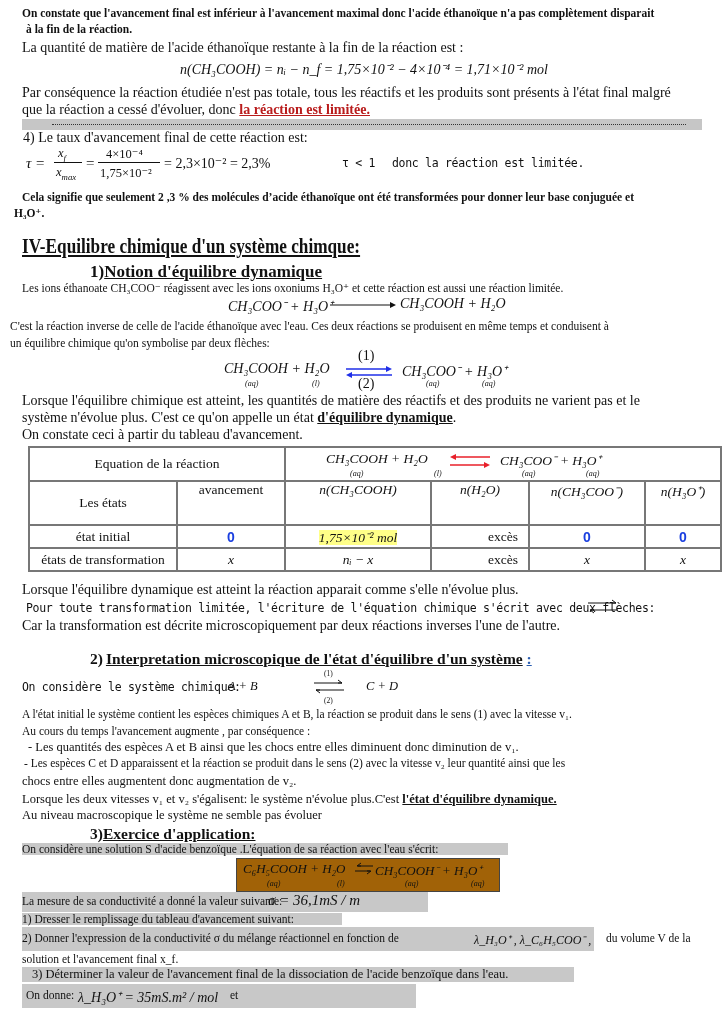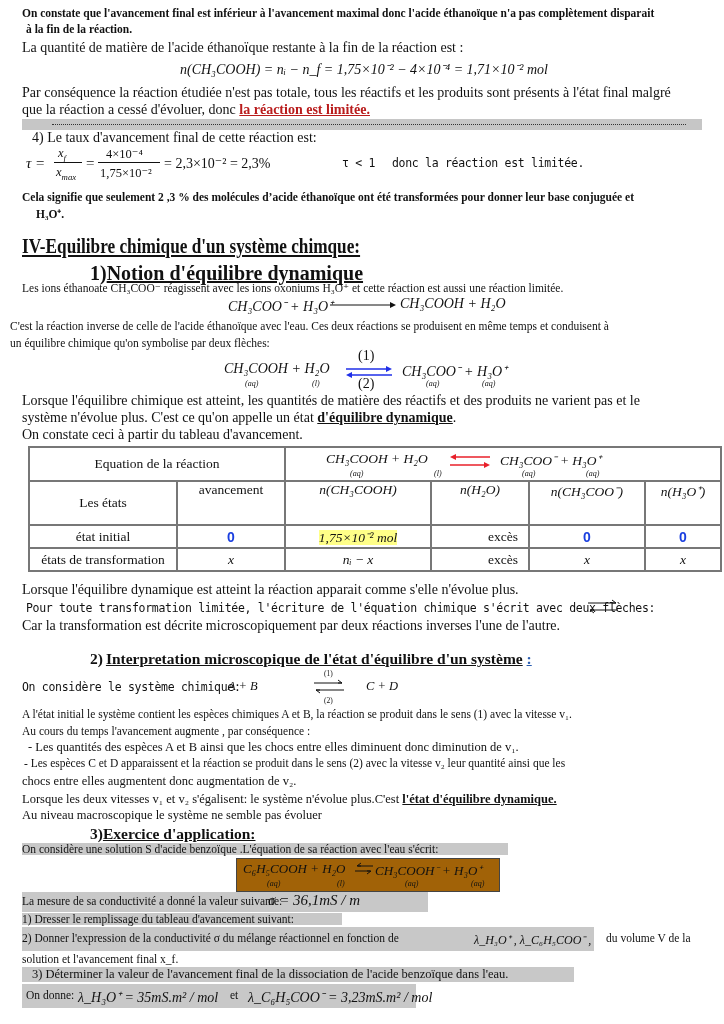--- a/index.html
+++ b/index.html
@@ -34,40 +34,40 @@
 <div class="abs s11 b" style="left:22px;top:7px;">On constate que l'avancement final est inférieur à l'avancement maximal donc l'acide éthanoïque n'a pas complètement disparait</div>
 <div class="abs s11 b" style="left:26px;top:23px;">à la fin de la réaction.</div>
 <div class="abs s13" style="left:22px;top:40px;">La quantité de matière de l'acide éthanoïque restante à la fin de la réaction est :</div>
 <div class="abs s13 math" style="left:180px;top:59px;">n(CH₃COOH) = nᵢ − n_f = 1,75×10⁻² − 4×10⁻⁴ = 1,71×10⁻² mol</div>
 <div class="abs s13" style="left:22px;top:85px;">Par conséquence la réaction étudiée n'est pas totale, tous les réactifs et les produits sont présents à l'état final malgré</div>
 <div class="abs s13" style="left:22px;top:102px;">
   <span>que la réaction a cessé d'évoluer, donc </span><span class="red">la réaction est limitée.</span>
 </div>
 <div class="sep-bar"></div>
 
-<div class="abs s13" style="left:32px;top:130px;text-align:center;">4) Le taux d'avancement final de cette réaction est:</div>
+<div class="abs s13" style="left:23px;top:130px;text-align:center;">4) Le taux d'avancement final de cette réaction est:</div>
 <div>
   <span class="abs math s14" style="left:26px;top:155px;">τ =</span>
   <span class="abs math s12" style="left:58px;top:146px;"><span>x</span><sub>f</sub></span>
   <div class="abs" style="left:54px;top:162px;width:28px;border-top:1px solid #111;"></div>
   <span class="abs math s12" style="left:56px;top:165px;"><span>x</span><sub>max</sub></span>
   <span class="abs s14" style="left:86px;top:155px;">=</span>
   <span class="abs s12" style="left:106px;top:146px;">4×10⁻⁴</span>
   <div class="abs" style="left:98px;top:162px;width:62px;border-top:1px solid #111;"></div>
   <span class="abs s12" style="left:100px;top:165px;">1,75×10⁻²</span>
   <span class="abs s13" style="left:164px;top:155px;">= 2,3×10⁻² = 2,3%</span>
 </div>
 <span class="abs mono" style="left:342px;top:156px;">τ &lt; 1</span>
 <span class="abs mono" style="left:392px;top:156px;">donc la réaction est limitée.</span>
 <div class="abs s11 b" style="left:22px;top:191px;">Cela signifie que seulement 2 ,3 % des molécules d’acide éthanoïque ont été transformées pour donner leur base conjuguée et</div>
-<div class="abs s11 b" style="left:36px;top:206px;font-family:Liberation Serif, serif;">H₃O⁺.</div>
+<div class="abs s11 b" style="left:14px;top:206px;">H₃O⁺.</div>
 
 <div class="abs title-h" style="left:22px;top:234px;">IV-Equilibre chimique d'un système chimque:</div>
 
-<div class="abs b" style="left:90px;top:262px;font-size:20px;">
+<div class="abs b" style="left:90px;top:262px;font-size:17px;">
   <span>1)</span><span class="u">Notion d'équilibre dynamique</span>
 </div>
 <div class="abs s11" style="left:22px;top:281px;">Les ions éthanoate CH₃COO⁻ réagissent avec les ions oxoniums H₃O⁺ et cette réaction est  aussi une réaction limitée.</div>
 <div>
   <span class="abs math s13" style="left:228px;top:296px;">CH₃COO⁻ + H₃O⁺</span>
   <svg style="left:330px;top:300px;" width="66" height="10">
     <line x1="0" y1="5" x2="60" y2="5" stroke="#111" stroke-width="1"></line>
     <polygon points="60,2 66,5 60,8" fill="#111"></polygon>
   </svg>
   <span class="abs math s13" style="left:400px;top:296px;">CH₃COOH + H₂O</span>
@@ -207,14 +207,13 @@
   <span class="s11" style="position:absolute;left:0;top:5px;">2) Donner l'expression de la conductivité σ  du mélange réactionnel en fonction de</span>
   <span class="math" style="position:absolute;left:452px;top:4px;font-size:12px;">λ_H₃O⁺ , λ_C₆H₅COO⁻ ,</span>
   <span class="s11" style="position:absolute;left:584px;top:5px;">du volume V de la</span>
 </div>
 <div class="abs s11" style="left:22px;top:953px;">solution  et l'avancement final x_f.</div>
 <div class="abs s12 grey" style="left:22px;top:967px;width:552px;padding-left:10px;box-sizing:border-box;">3) Déterminer la valeur de l'avancement final de la dissociation de l'acide benzoïque dans l'eau.</div>
 <div class="abs grey" style="left:22px;top:984px;width:394px;height:24px;">
   <span class="s11" style="position:absolute;left:4px;top:5px;">On donne:</span>
   <span class="math" style="position:absolute;left:56px;top:3px;font-size:14px;">λ_H₃O⁺ = 35mS.m² / mol</span>
   <span class="s11" style="position:absolute;left:208px;top:5px;">et</span>
-  <span class="math" style="position:absolute;left:226px;top:3px;font-size:14px;">λ_C₆H₅COO⁻ = 3,23mS.m² / mol</span>
 </div>
 
 </body></html>

